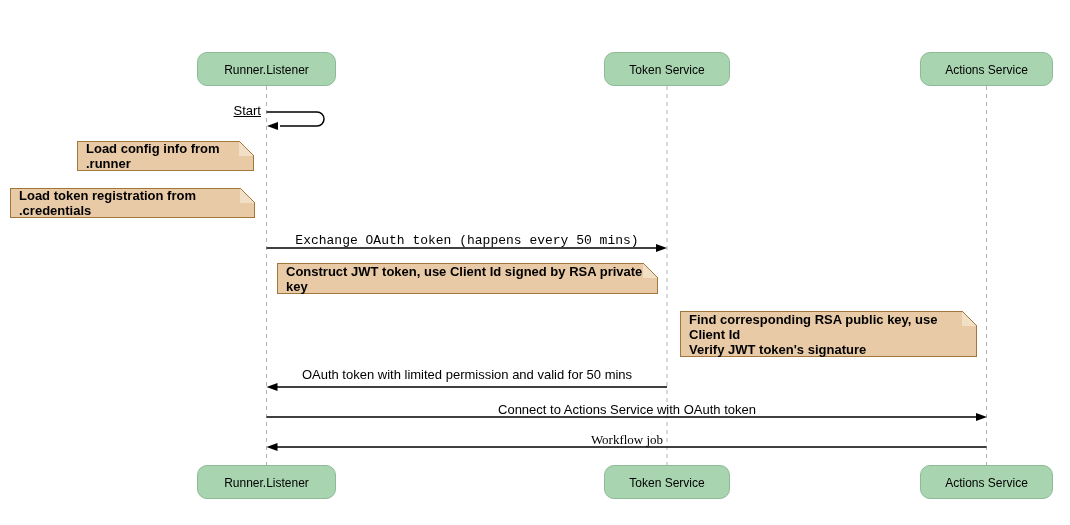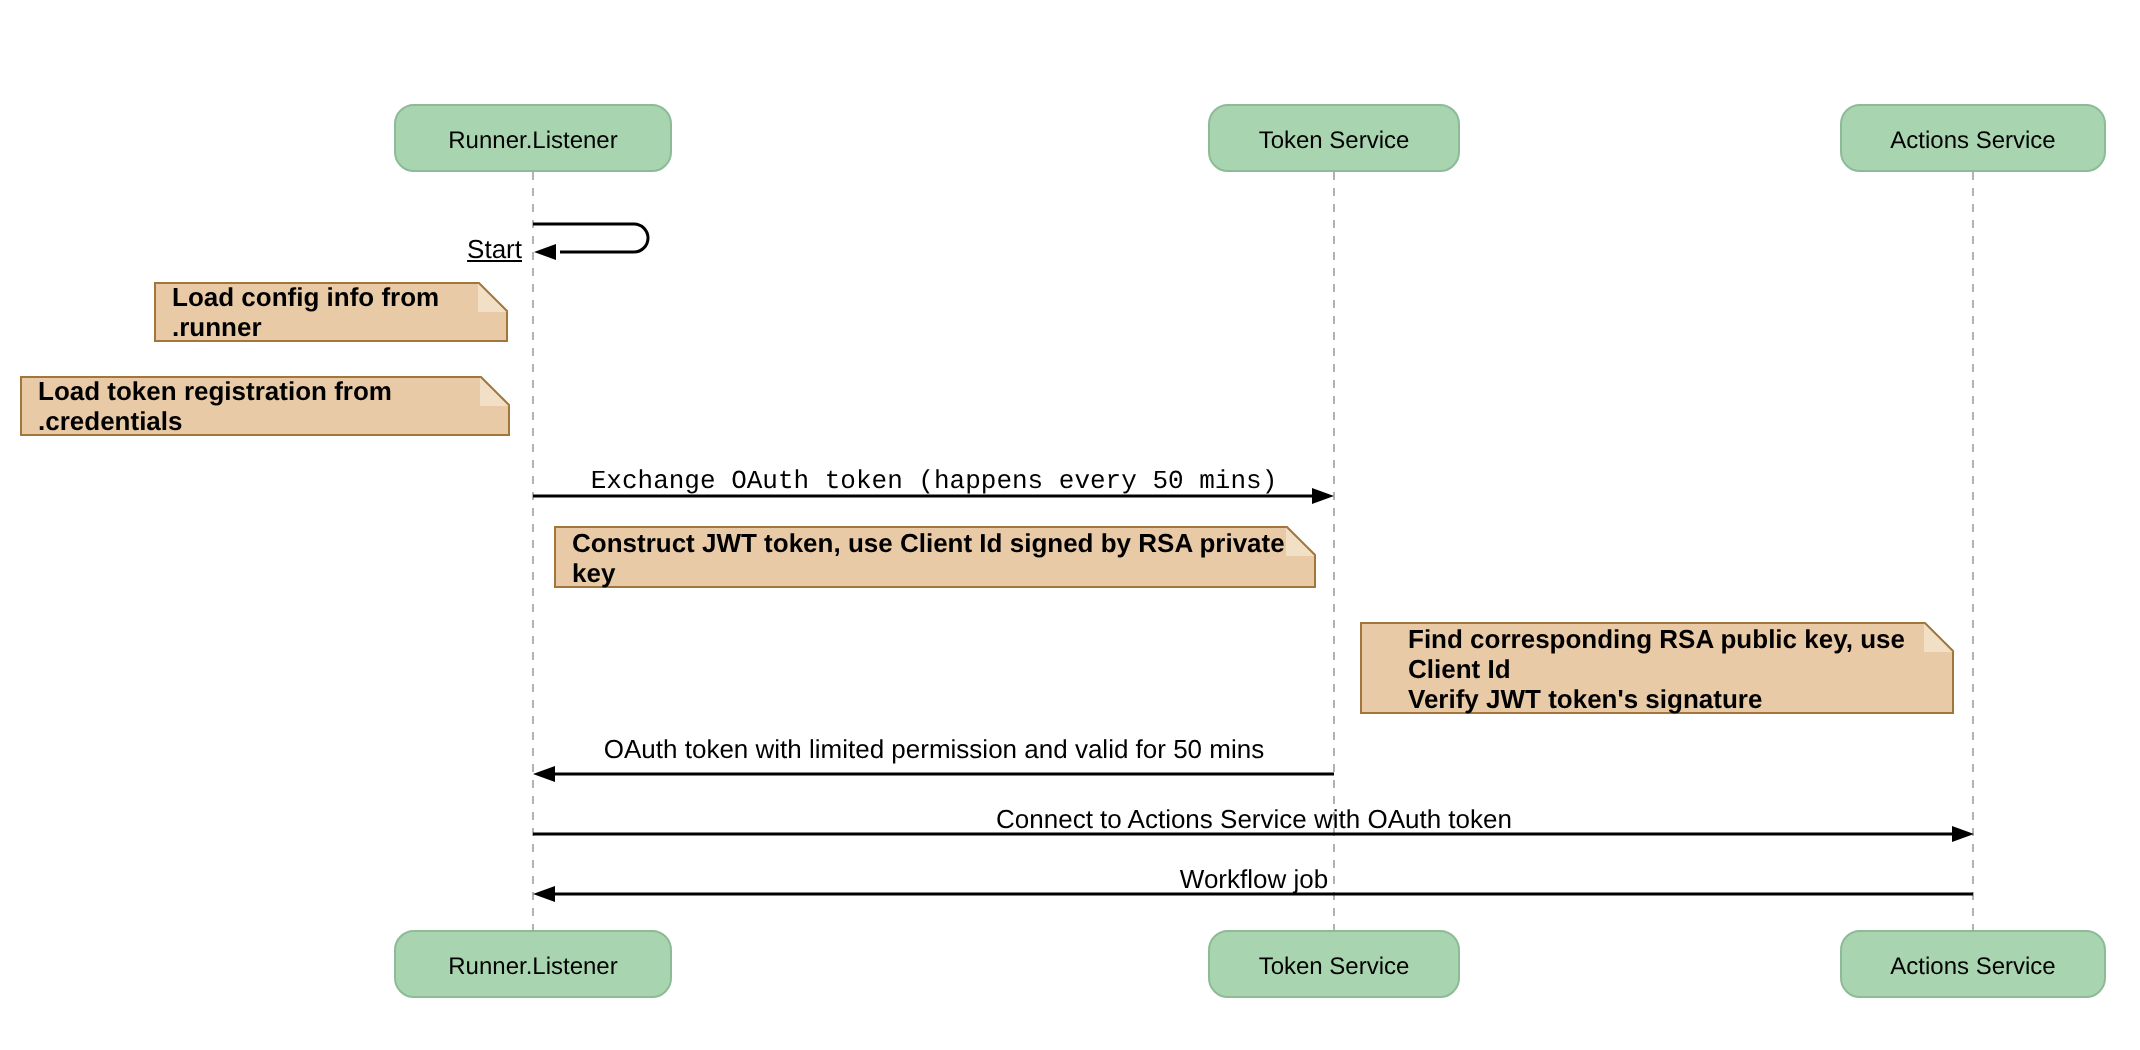--- a/index.html
+++ b/index.html
@@ -65,25 +65,25 @@
 
     <line class="msg-line" x1="277" y1="447" x2="986.5" y2="447"></line>
     <polygon class="msg-head" points="266.5,447 277.5,443 277.5,451"></polygon>
   </svg>
 
 
   <div class="actor" style="left:197px; top:52px; width:139px;">Runner.Listener</div>
   <div class="actor" style="left:604px; top:52px; width:126px;">Token Service</div>
   <div class="actor" style="left:920px; top:52px; width:133px;">Actions Service</div>
 
-  <div class="msg-label right-align" style="left:201px; top:117px; width:60px;text-decoration:underline;">Start</div>
+  <div class="msg-label right-align" style="left:201px; top:103px; width:60px;text-decoration:underline;">Start</div>
   <div class="msg-label" style="left:267px; top:233px; width:400px;font-family:Liberation Mono, monospace;">Exchange OAuth token (happens every 50 mins)</div>
   <div class="msg-label" style="left:267px; top:367px; width:400px;">OAuth token with limited permission and valid for 50 mins</div>
   <div class="msg-label" style="left:267px; top:402px; width:720px;">Connect to Actions Service with OAuth token</div>
-  <div class="msg-label" style="left:267px; top:432px; width:720px;">Workflow job</div>
+  <div class="msg-label" style="left:267px; top:432px; width:720px;font-family:Liberation Serif, serif;">Workflow job</div>
 
   <div class="note" style="left:77px; top:141px; width:177px; height:30px;">
     <svg class="fold" width="15" height="15">
       <polygon class="fold-outside" points="0,0 15,0 15,15"></polygon>
       <polygon class="fold-flap" points="0,0 15,15 0,15"></polygon>
       <line class="fold-diag" x1="0" y1="0" x2="15" y2="15"></line>
     </svg>
     <span class="note-text">Load config info from .runner</span>
   </div>
 
@@ -98,21 +98,21 @@
 
   <div class="note" style="left:277px; top:263px; width:381px; height:31px;">
     <svg class="fold" width="15" height="15">
       <polygon class="fold-outside" points="0,0 15,0 15,15"></polygon>
       <polygon class="fold-flap" points="0,0 15,15 0,15"></polygon>
       <line class="fold-diag" x1="0" y1="0" x2="15" y2="15"></line>
     </svg>
     <span class="note-text">Construct JWT token, use Client Id signed by RSA private key</span>
   </div>
 
-  <div class="note left-text" style="left:680px; top:311px; width:297px; height:46px;padding-left:15px;">
+  <div class="note left-text" style="left:680px; top:311px; width:297px; height:46px;">
     <svg class="fold" width="15" height="15">
       <polygon class="fold-outside" points="0,0 15,0 15,15"></polygon>
       <polygon class="fold-flap" points="0,0 15,15 0,15"></polygon>
       <line class="fold-diag" x1="0" y1="0" x2="15" y2="15"></line>
     </svg>
     <span class="note-text">Find corresponding RSA public key, use Client Id
 Verify JWT token's signature</span>
   </div>
 
   <div class="actor" style="left:197px; top:465px; width:139px;">Runner.Listener</div>

